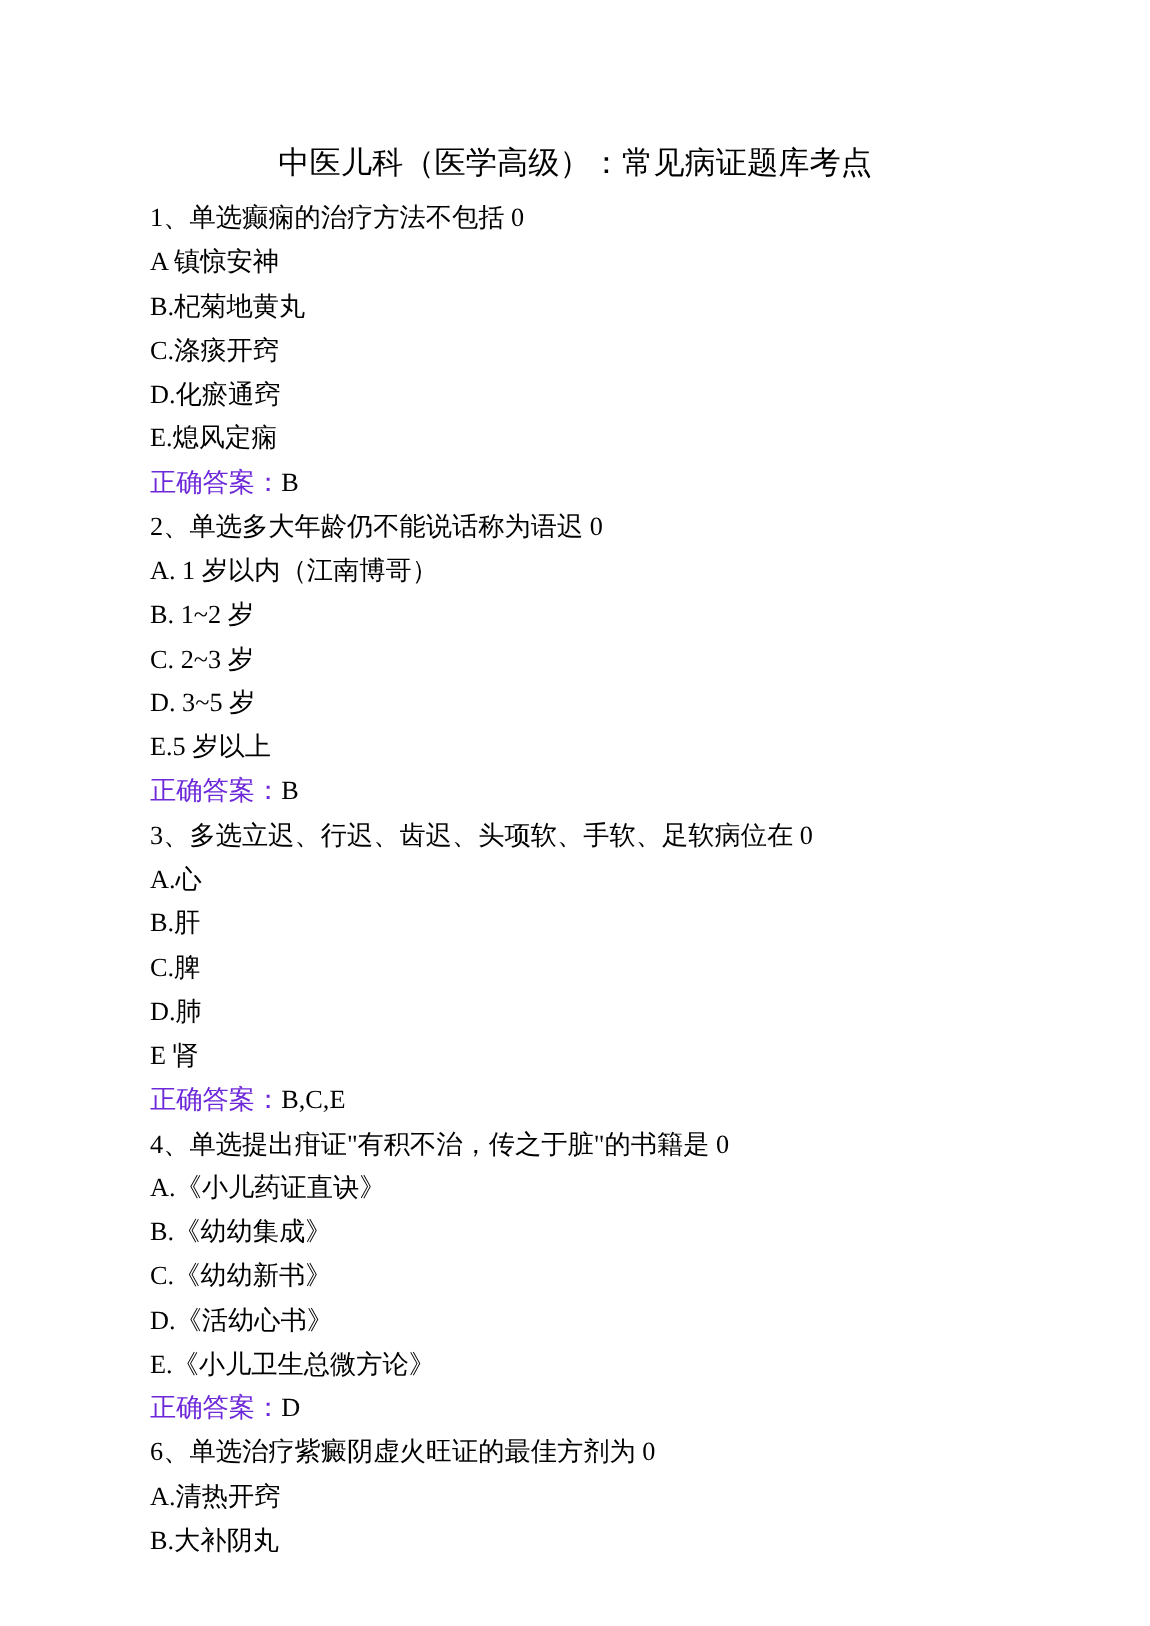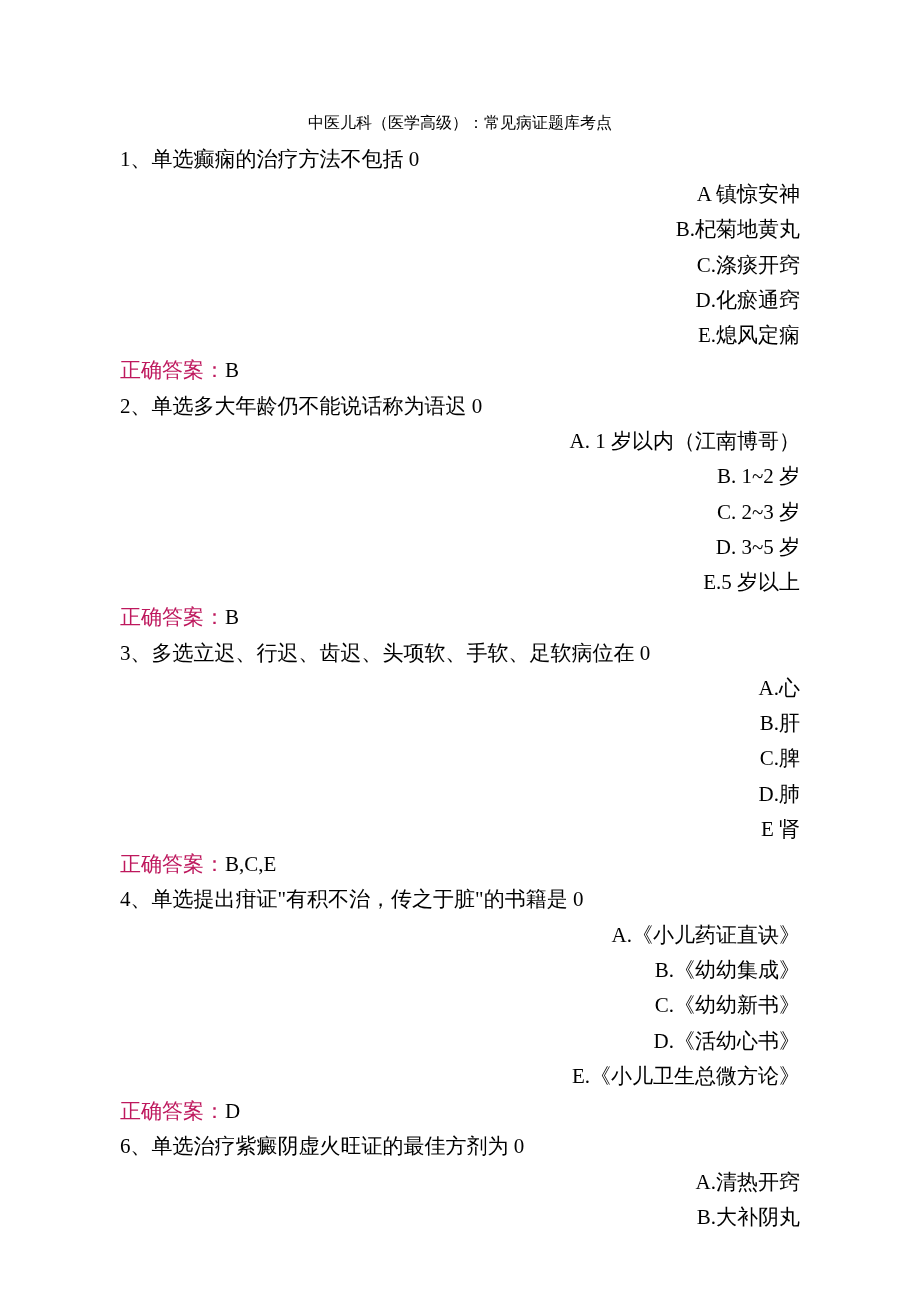--- a/index.html
+++ b/index.html
@@ -12,34 +12,33 @@
       font-family: "SimSun", "宋体", serif;
       width: 920px;
       padding: 110px 120px 40px 120px;
       font-size: 21px;
       line-height: 1.68;
       color: #000000;
     }
     .title {
       text-align: center;
       margin-bottom: 5px;
-      font-size: 16px;
+      font-size: 25px;
     }
     .question-line {
       display: block;
     }
     .option {
       display: block;
-      text-align: right;
     }
     .answer {
       display: block;
     }
     .answer-label {
-      color: #be185d;
+      color: #6d28d9;
     }
     .answer-value {
       color: #000000;
     }
   </style>
 </head>
 <body>
 
 <div class="title">中医儿科（医学高级）：常见病证题库考点</div>
 

